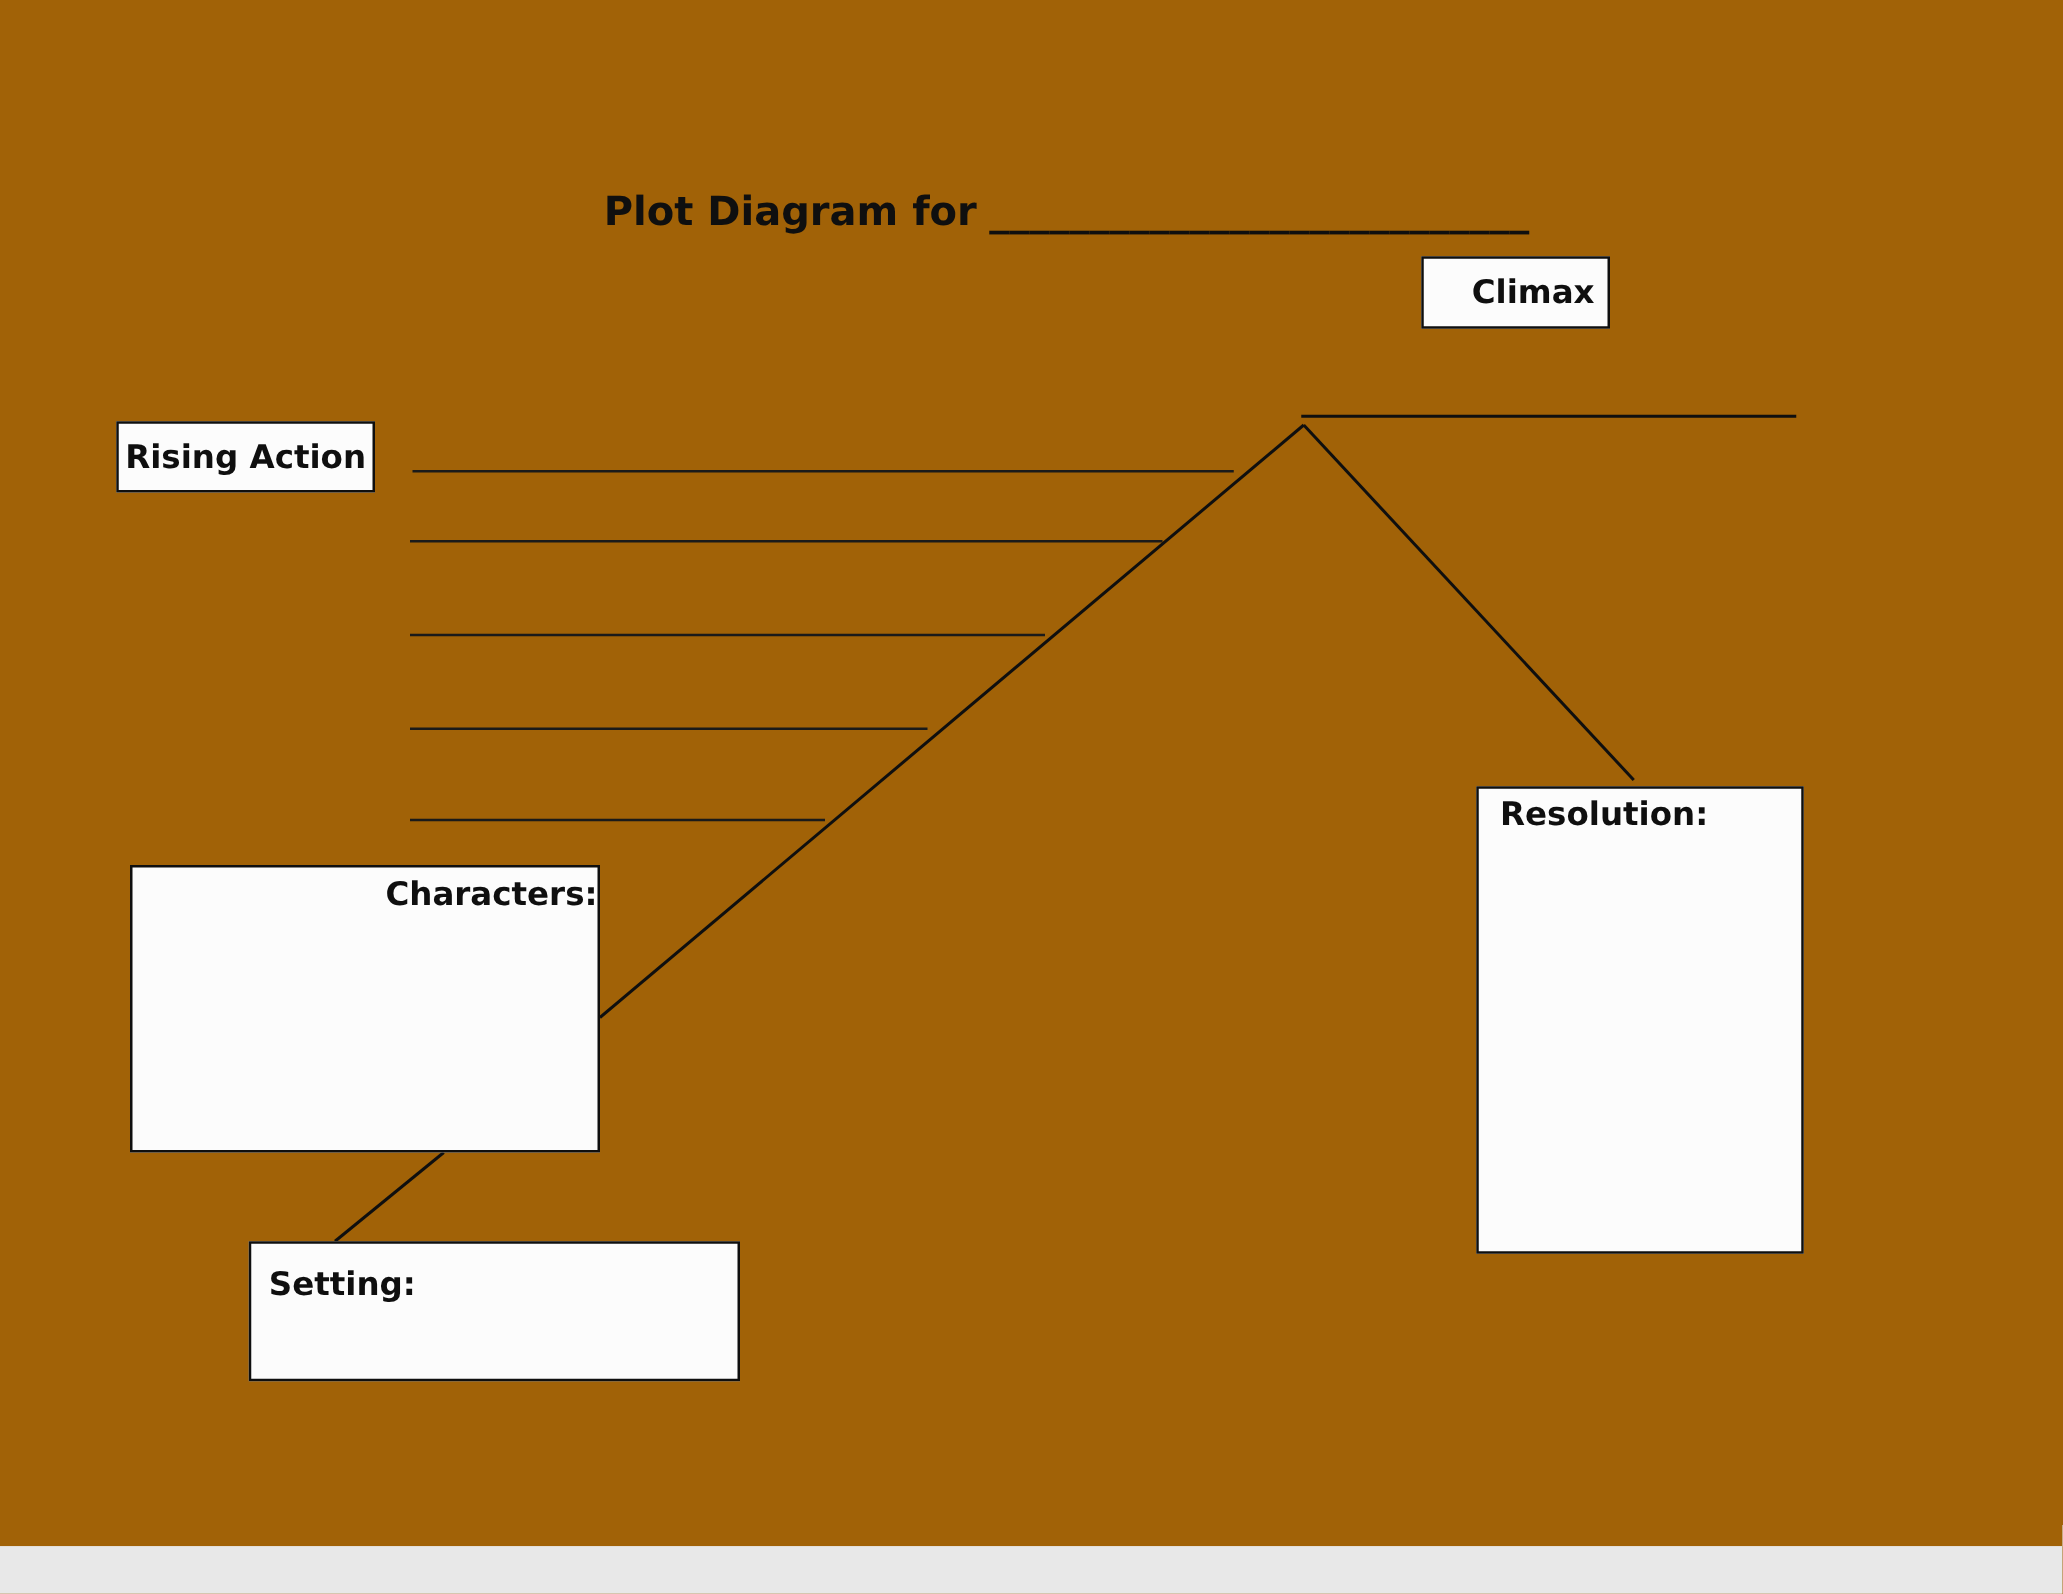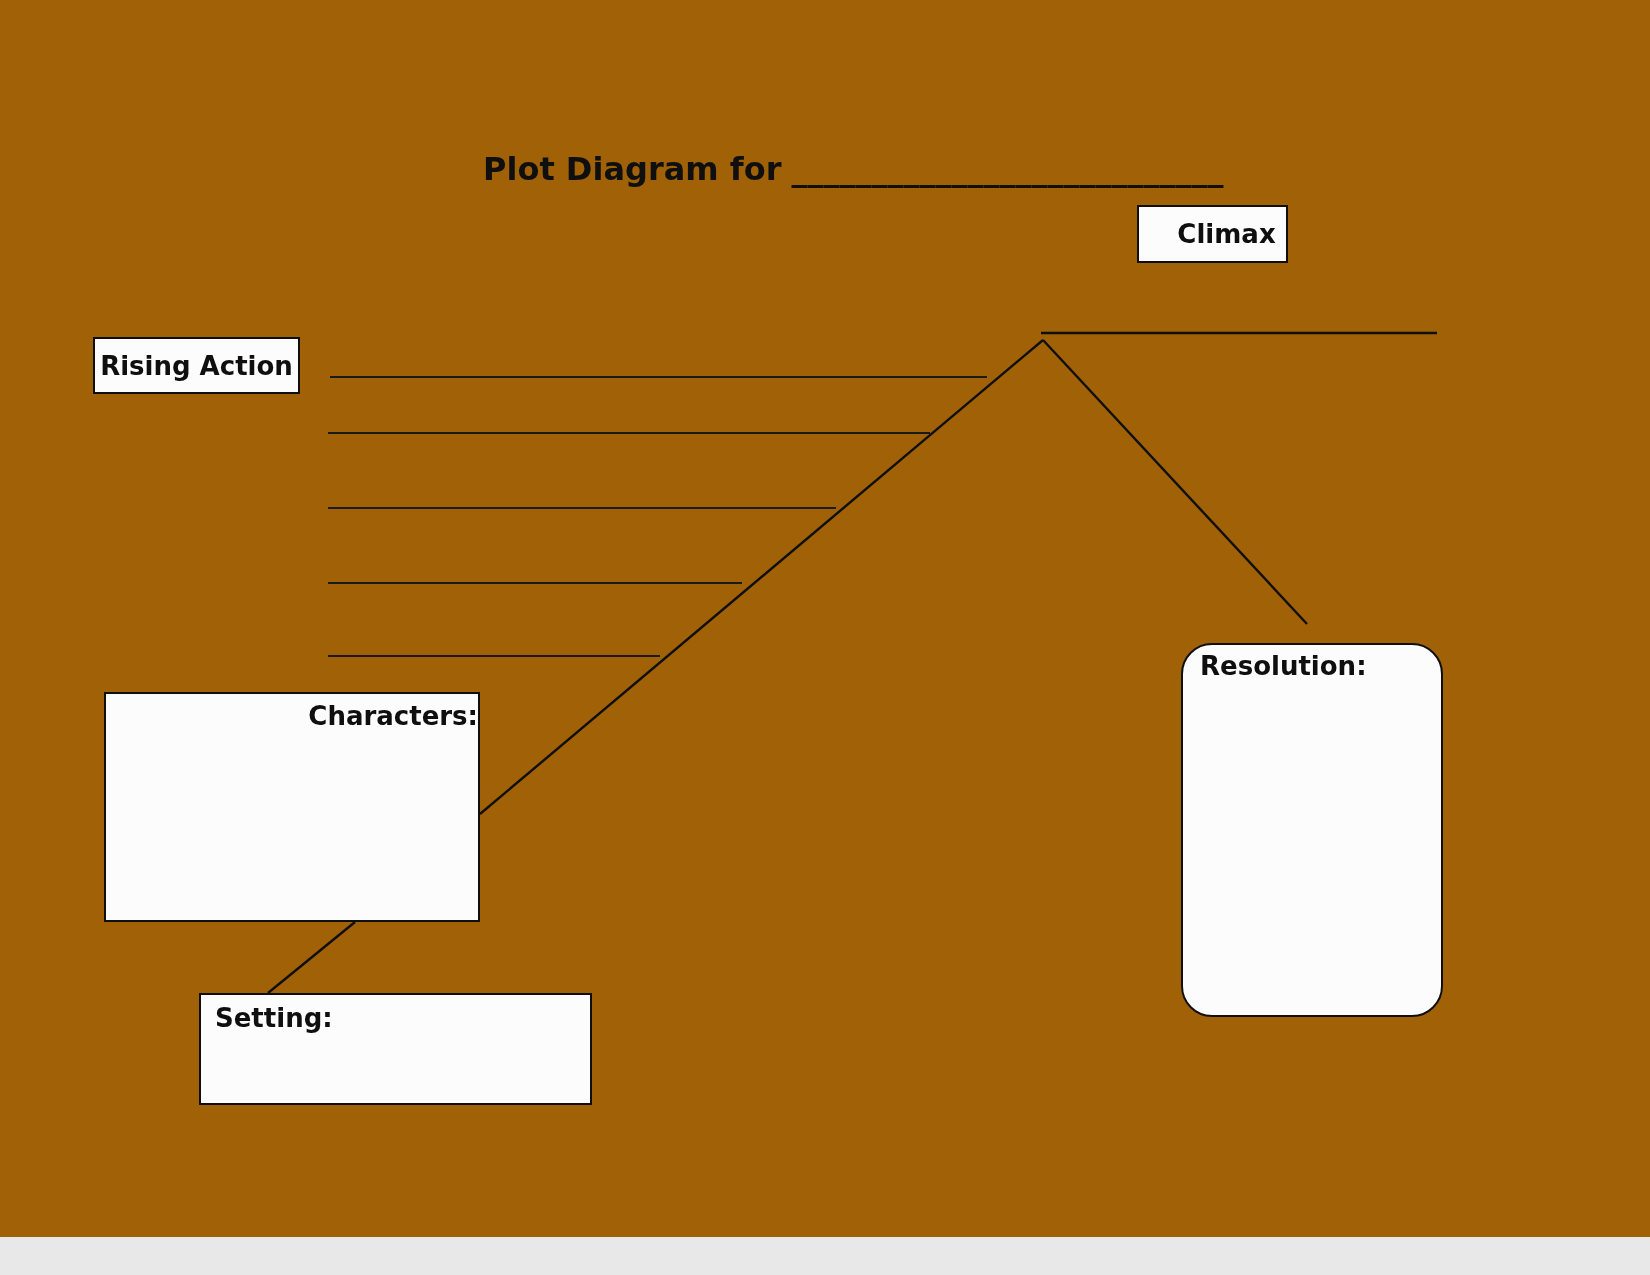--- a/index.html
+++ b/index.html
@@ -49,22 +49,22 @@
     white-space: nowrap;
   }
   .box-centered {
     display: flex;
     align-items: center;
     justify-content: center;
   }
   .box-climax     { left: 1137px; top: 205px; width: 151px; height: 58px; padding-left: 28px; }
   .box-rising     { left: 93px;   top: 337px; width: 207px; height: 57px; }
   .box-characters { left: 104px;  top: 692px; width: 376px; height: 230px; padding: 9px 0 0 16px; text-align: right; }
-  .box-setting    { left: 199px;  top: 993px; width: 393px; height: 112px; padding: 10px 0 0 14px; }
-  .box-resolution { left: 1181px; top: 643px; width: 262px; height: 374px; padding: 8px 0 0 17px; border-radius: 31px; }
+  .box-setting    { left: 199px;  top: 993px; width: 393px; height: 112px; padding: 20px 0 0 14px; }
+  .box-resolution { left: 1181px; top: 629px; width: 262px; height: 374px; padding: 8px 0 0 17px; }
 </style>
 </head>
 <body>
 
 <div class="canvas">
 
   <svg class="lines" viewBox="0 0 1650 1275">
 
     <line x1="330" y1="377" x2="987" y2="377" stroke="#1a1a1a" stroke-width="2"></line>
     <line x1="328" y1="433" x2="930" y2="433" stroke="#1a1a1a" stroke-width="2"></line>

